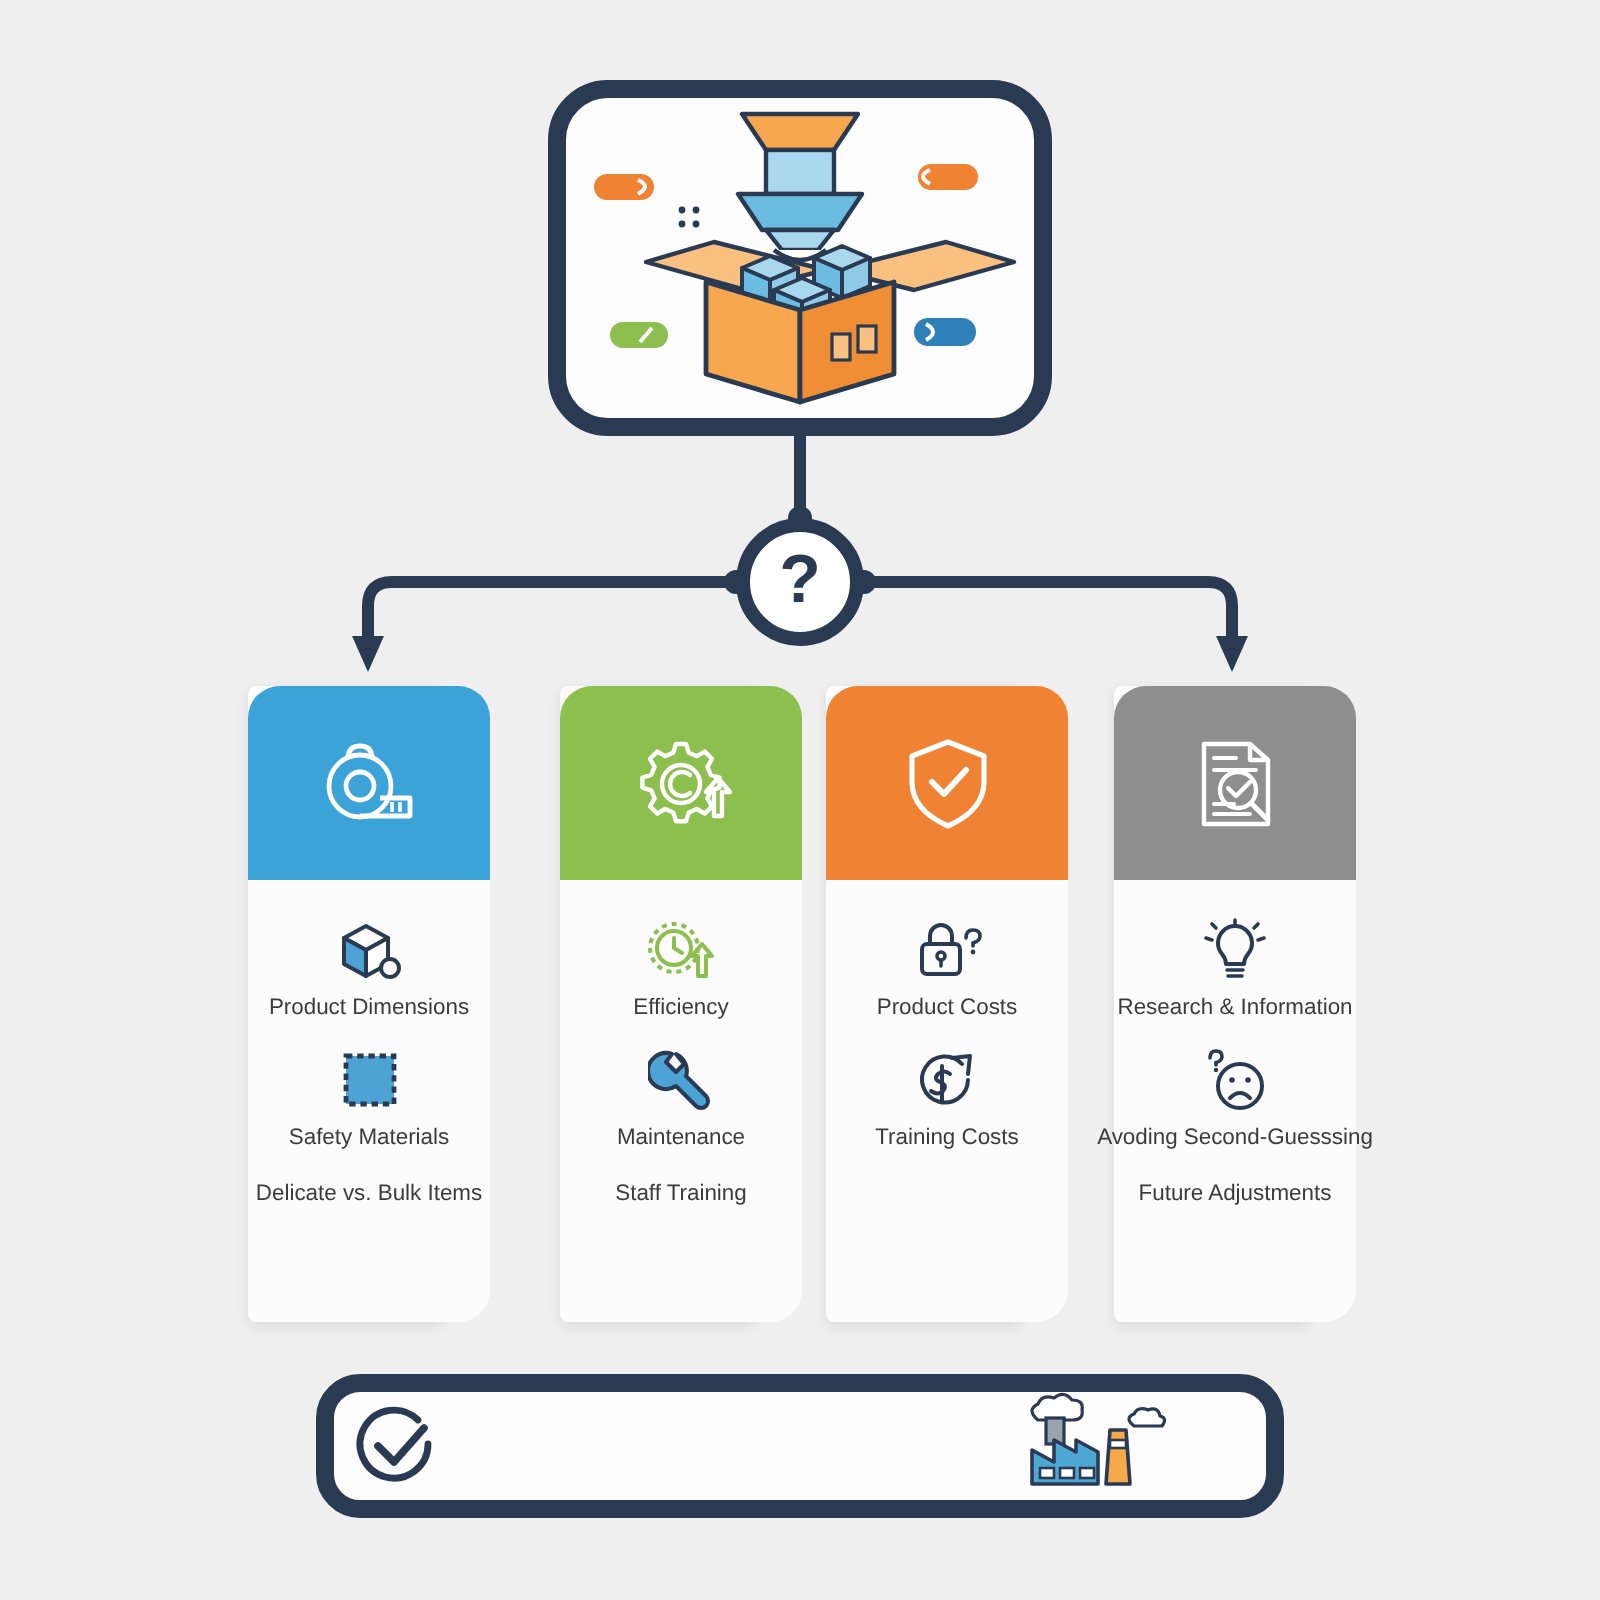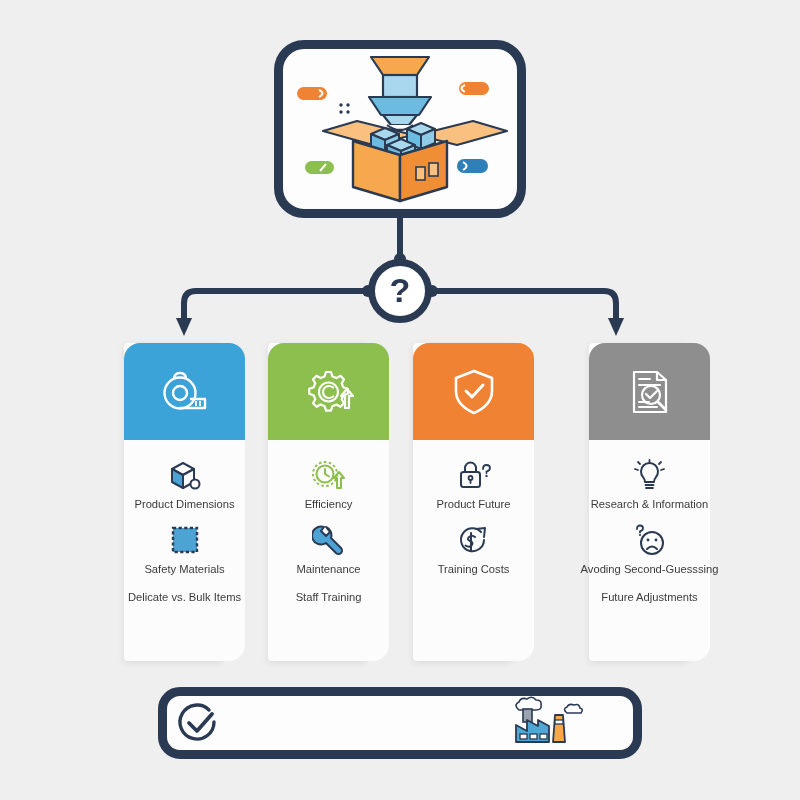--- a/index.html
+++ b/index.html
@@ -230,21 +230,21 @@
         <svg width="32" height="32" viewBox="0 0 32 32">
           <rect x="4" y="4" width="24" height="24" fill="#4da4d4" stroke="#2b3a53" stroke-width="2.4" stroke-dasharray="3.2 2.4"></rect>
         </svg>
       </div>
       <div class="item-label">Safety Materials</div>
       <div class="gap-b"></div>
       <div class="item-label">Delicate vs. Bulk Items</div>
     </div>
   </div>
 
-  <div class="card" style="left:268px;">
+  <div class="card" style="left:280px;">
     <div class="card-header" style="background:#8cbf4d;">
       <svg width="50" height="48" viewBox="0 0 50 48">
         <path d="M22,4 l5,0 l1.4,4.4 l4,1.7 l4-2.3 l3.6,3.6 l-2.3,4 l1.7,4 l4.4,1.4 l0,5 l-4.4,1.4 l-1.7,4 l2.3,4 l-3.6,3.6 l-4,-2.3 l-4,1.7 l-1.4,4.4 l-5,0 l-1.4,-4.4 l-4,-1.7 l-4,2.3 l-3.6,-3.6 l2.3,-4 l-1.7,-4 l-4.4,-1.4 l0,-5 l4.4,-1.4 l1.7,-4 l-2.3,-4 l3.6,-3.6 l4,2.3 l4,-1.7 Z" fill="none" stroke="#ffffff" stroke-width="2.2" stroke-linejoin="round"></path>
         <circle cx="24.5" cy="24" r="9.5" fill="none" stroke="#ffffff" stroke-width="2.2"></circle>
         <path d="M29,19.5 a6,6 0 1 0 0,9" fill="none" stroke="#ffffff" stroke-width="2.2" stroke-linecap="round"></path>
         <path d="M41,40 L41,28 L37,28 L43,21 L49,28 L45,28 L45,40 Z" fill="none" stroke="#ffffff" stroke-width="2.2" stroke-linejoin="round"></path>
       </svg>
     </div>
     <div class="card-body">
       <div class="body-icon">
@@ -279,36 +279,36 @@
       <div class="body-icon">
         <svg width="34" height="34" viewBox="0 0 34 34">
           <rect x="4" y="14" width="19" height="15" rx="2.5" fill="none" stroke="#2b3a53" stroke-width="2"></rect>
           <path d="M8,14 L8,10 a5.5,5.5 0 0 1 11,0 L19,14" fill="none" stroke="#2b3a53" stroke-width="2"></path>
           <circle cx="13.5" cy="20" r="2" fill="none" stroke="#2b3a53" stroke-width="1.8"></circle>
           <path d="M13.5,22 L13.5,25" stroke="#2b3a53" stroke-width="1.8" stroke-linecap="round"></path>
           <path d="M26,11 q0,-4 3.5,-4 q3.5,0 3.5,3 q0,2.5 -3.5,3.5 L29.5,15" fill="none" stroke="#2b3a53" stroke-width="1.8" stroke-linecap="round"></path>
           <circle cx="29.5" cy="18" r="1.2" fill="#2b3a53"></circle>
         </svg>
       </div>
-      <div class="item-label">Product Future</div>
+      <div class="item-label">Product Costs</div>
       <div class="gap-a"></div>
       <div class="body-icon">
         <svg width="34" height="34" viewBox="0 0 34 34">
           <path d="M24,9 a11.5,11.5 0 1 0 3,8" fill="none" stroke="#2b3a53" stroke-width="2" stroke-linecap="round"></path>
           <path d="M19,6 L28,5 L27,14" fill="none" stroke="#2b3a53" stroke-width="2" stroke-linecap="round" stroke-linejoin="round"></path>
           <path d="M18,14 q-3,-2.5 -6,0 q-2.5,2.5 1,4 q4,1.5 1.5,4.5 q-2.5,2.5 -6,0" fill="none" stroke="#2b3a53" stroke-width="2" stroke-linecap="round"></path>
           <path d="M14,10 L14,27" stroke="#2b3a53" stroke-width="2" stroke-linecap="round"></path>
         </svg>
       </div>
       <div class="item-label">Training Costs</div>
       <div class="gap-b"></div>
     </div>
   </div>
 
-  <div class="card" style="left:557px;margin-left:32px;">
+  <div class="card" style="left:557px;">
     <div class="card-header" style="background:#8e8e8e;">
       <svg width="46" height="50" viewBox="0 0 46 50">
         <path d="M7,5 L30,5 L39,13 L39,45 L7,45 Z" fill="none" stroke="#ffffff" stroke-width="2.2" stroke-linejoin="round"></path>
         <path d="M30,5 L30,13 L39,13" fill="none" stroke="#ffffff" stroke-width="2.2" stroke-linejoin="round"></path>
         <path d="M12,12 L23,12 M12,18 L33,18 M12,35 L22,35 M12,40 L30,40" stroke="#ffffff" stroke-width="2" stroke-linecap="round"></path>
         <circle cx="24" cy="28" r="9" fill="none" stroke="#ffffff" stroke-width="2.2"></circle>
         <path d="M19,27 L23,31 L30,24" fill="none" stroke="#ffffff" stroke-width="2.2" stroke-linecap="round" stroke-linejoin="round"></path>
         <path d="M31,35 L39,43" stroke="#ffffff" stroke-width="2.6" stroke-linecap="round"></path>
       </svg>
     </div>

